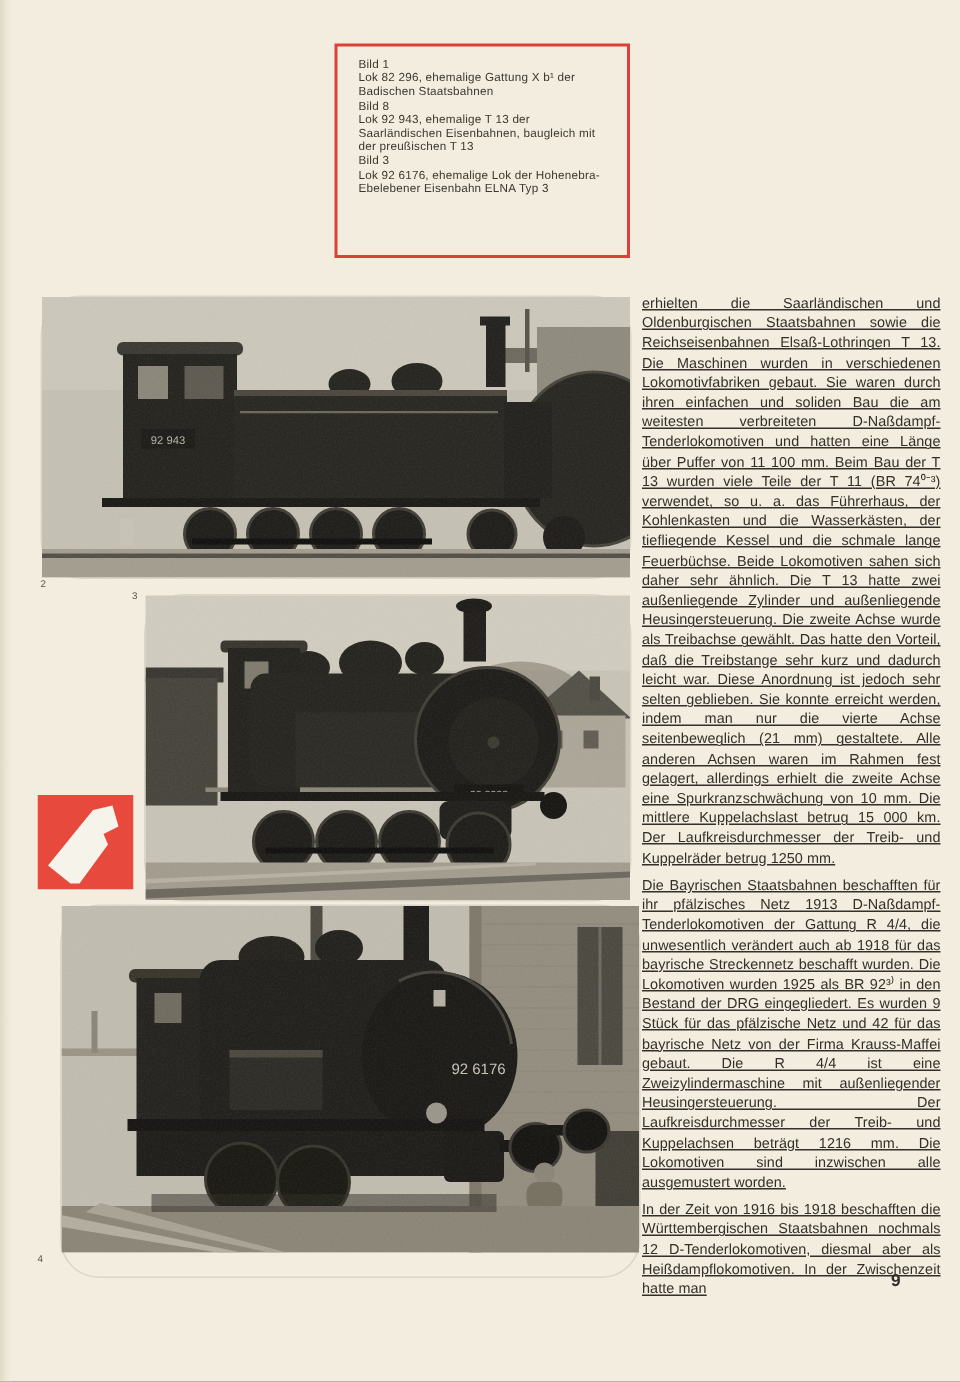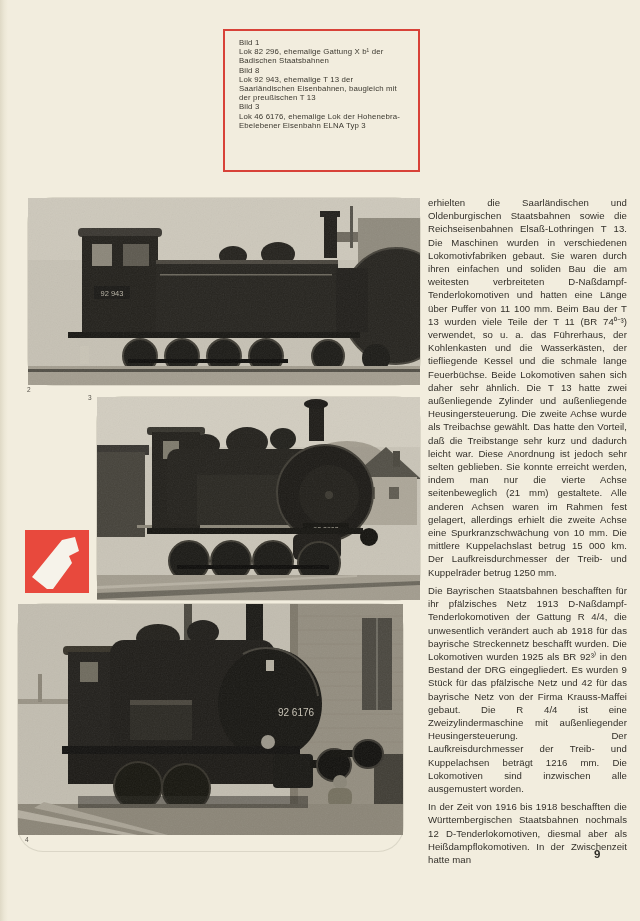--- a/index.html
+++ b/index.html
@@ -30,21 +30,21 @@
   }
   
   .arrow-tile{position:absolute;left:25px;top:530px;width:64px;height:63px;}
   
   .article{
     position:absolute;left:428px;top:196px;width:211px;
     color:#33302a;font-size:9.6px;line-height:13.2px;
     text-align:justify;letter-spacing:.05px;
     hyphens:auto;-webkit-hyphens:auto;
   }
-  .article p{margin:0 12px 5px 0;}
+  .article p{margin:0 12px 5px 0;text-decoration:underline;}
   .page-number{
     position:absolute;left:594px;top:848px;
     font-size:11.5px;font-weight:bold;color:#2e2c26;
   }
 </style>
 </head>
 <body>
 
 <div id="page">
   <div class="page-edge"></div>
@@ -53,21 +53,21 @@
     <div class="cap-entry">
       <div>Bild 1</div>
       <div>Lok 82 296, ehemalige Gattung X b¹ der Badischen Staatsbahnen</div>
     </div>
     <div class="cap-entry">
       <div>Bild 8</div>
       <div>Lok 92 943, ehemalige T 13 der Saarländischen Eisenbahnen, baugleich mit der preußischen T 13</div>
     </div>
     <div class="cap-entry">
       <div>Bild 3</div>
-      <div>Lok 46 6176, ehemalige Lok der Hohenebra-Ebelebener Eisenbahn ELNA Typ 3</div>
+      <div>Lok 92 6176, ehemalige Lok der Hohenebra-Ebelebener Eisenbahn ELNA Typ 3</div>
     </div>
   </div>
 
   <div class="photo" style="left:28px;top:198px;width:392px;height:187px;">
     <svg width="392" height="187" viewBox="0 0 392 187">
       <defs>
         <filter id="grain1">
             <feTurbulence type="fractalNoise" baseFrequency="0.85" numOctaves="2"></feTurbulence>
             <feColorMatrix type="saturate" values="0"></feColorMatrix>
           </filter>
@@ -161,21 +161,21 @@
   </div>
   <div class="fig-marker" style="left:88px;top:394px;">3</div>
 
   <div class="arrow-tile">
     <svg width="64" height="63" viewBox="0 0 64 63">
       <rect width="64" height="63" fill="#e8493d"></rect>
       <polygon points="22,59 7,47 37,10 50,7 54,21 44,26 47,33 28,59" fill="#f6f3ea"></polygon>
     </svg>
   </div>
 
-  <div class="photo" style="left:18px;top:604px;width:385px;height:247px;">
+  <div class="photo" style="left:41px;top:604px;width:385px;height:247px;">
     <svg width="385" height="231" viewBox="0 0 385 231">
       <defs>
         <filter id="grain3">
             <feTurbulence type="fractalNoise" baseFrequency="0.85" numOctaves="2"></feTurbulence>
             <feColorMatrix type="saturate" values="0"></feColorMatrix>
           </filter>
       </defs>
       <rect width="385" height="231" fill="#c2bdb0"></rect>
       <rect x="0" y="95" width="95" height="5" fill="#9a9486"></rect>
       <rect x="20" y="70" width="4" height="28" fill="#8b8577"></rect>

